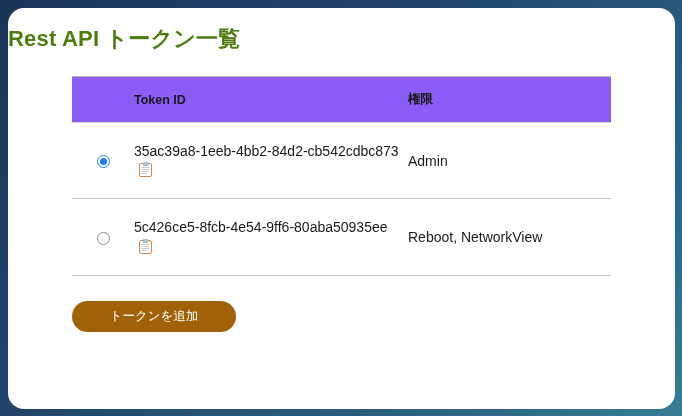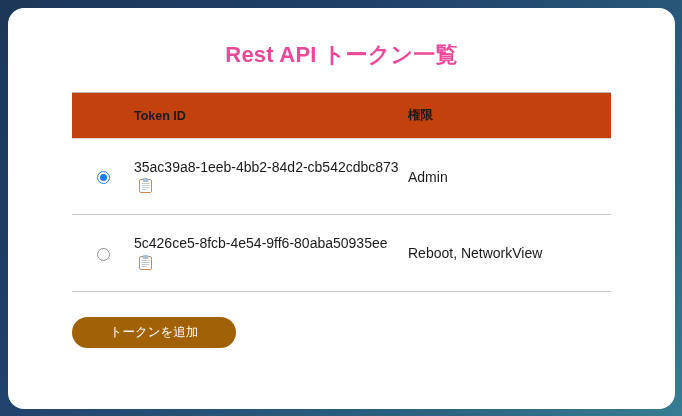--- a/index.html
+++ b/index.html
@@ -30,39 +30,39 @@
     height: 100%;
     box-sizing: border-box;
     background: #ffffff;
     border-radius: 16px;
     overflow: hidden;
   }
 
   
   #page-title {
     margin: 0;
-    padding-top: 32px;
-    text-align: center;
+    padding-top: 16px;
+    text-align: left;
     font-size: 22px;
     font-weight: bold;
-    color: #ec4899;
+    color: #4d7c0f;
     letter-spacing: 0.2px;
   }
 
   
   #token-table-wrap {
     margin: 22px 64px 0 64px;
   }
   table#token-table {
     width: 100%;
     border-collapse: collapse;
     table-layout: fixed;
   }
   table#token-table thead tr {
-    background: #c2410c;
+    background: #8b5cf6;
   }
   table#token-table thead th {
     text-align: left;
     font-size: 12.5px;
     font-weight: bold;
     color: #1a1a1a;
     padding: 14px 4px 14px 0;
     border-top: 1px solid #b9b9b9;
     border-bottom: 1px solid #d9d9d9;
   }

